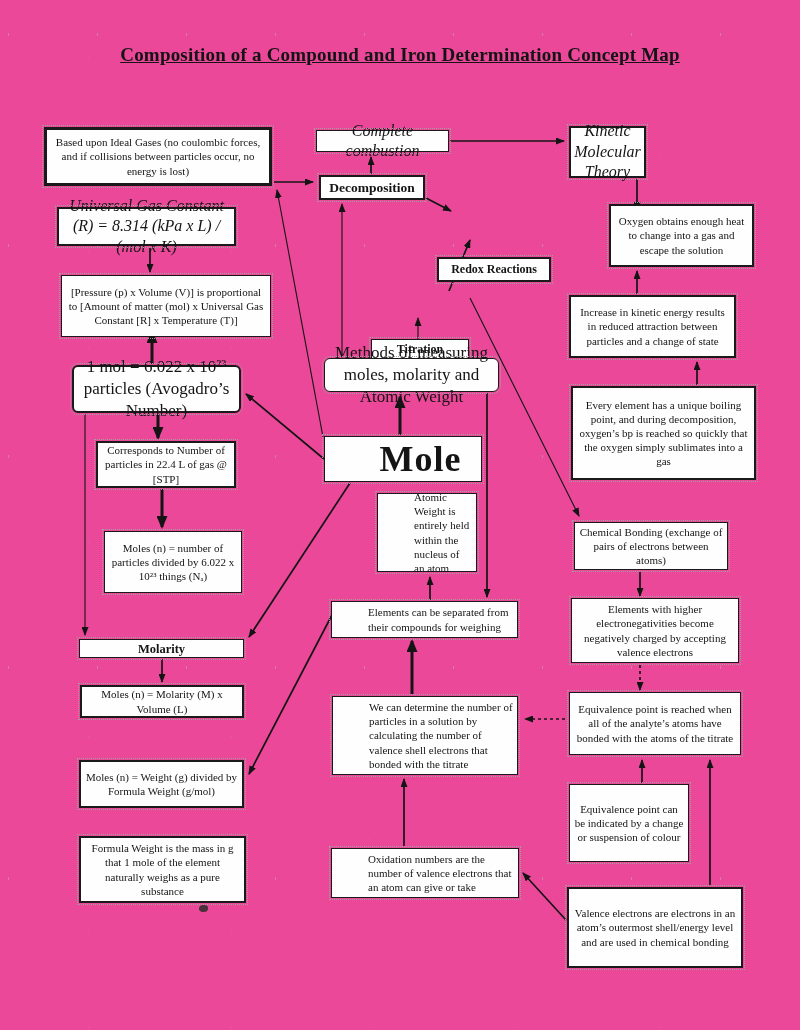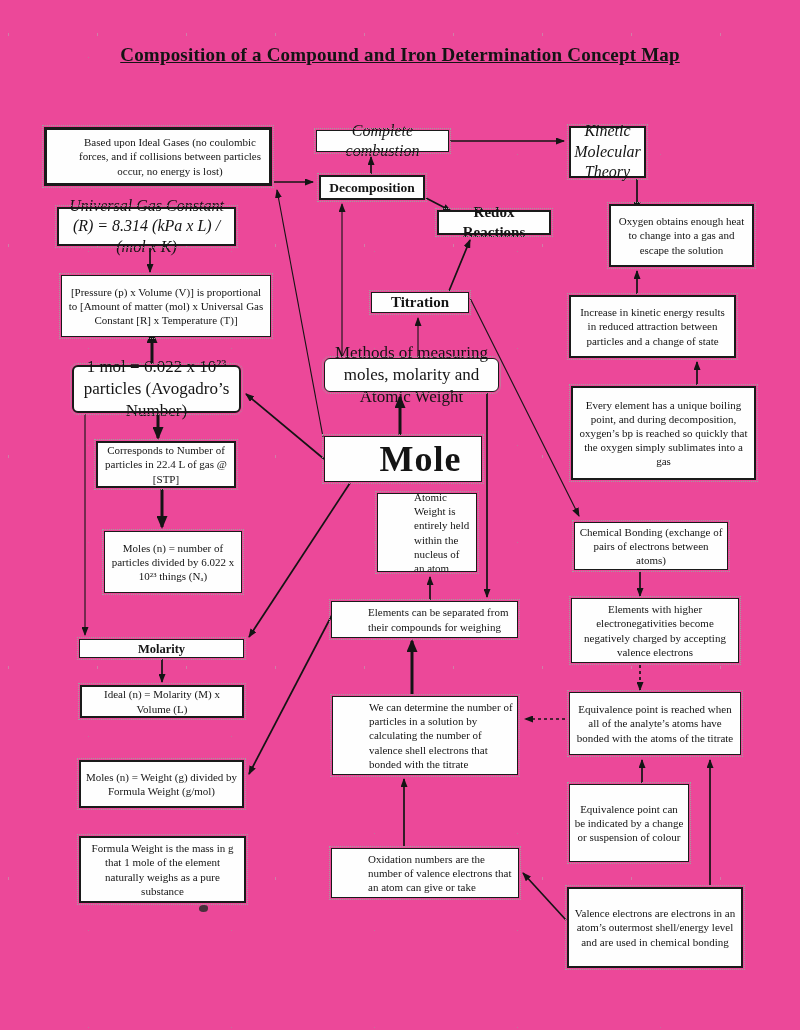--- a/index.html
+++ b/index.html
@@ -21,27 +21,27 @@
     letter-spacing:.2px;
   }
   .node{
     position:absolute;box-sizing:border-box;background:#fefefe;
     border:1.5px solid #1a1a1a;outline:1px dotted #9f9f9f;outline-offset:1px;
     display:flex;align-items:center;justify-content:center;text-align:center;
     font-size:11px;line-height:1.28;padding:2px 4px;z-index:2;
   }
   .bw2{border-width:2px;}
   .bw25{border-width:2.5px;}
-  .bw3{border-width:3px;padding-left:28px;}
+  .bw3{border-width:3px;}
   .l{justify-content:flex-start;text-align:left;padding-left:36px;}
   .bold{font-weight:bold;}
   .t115{font-size:17px;border-radius:6px;}
   .t12{font-size:16px;font-style:italic;}
   .t125{font-size:12.5px;}
-  .t13{font-size:15px;}
+  .t13{font-size:12px;margin-top:47px;}
   .t135{font-size:13.5px;}
   .mole-big{font-size:36px;font-weight:bold;letter-spacing:1px;padding-left:39px;}
   #connectors{position:absolute;left:0;top:0;z-index:1;}
   #smudge{
     position:absolute;left:199px;top:905px;width:9px;height:7px;
     background:#2c2c2c;border-radius:50% 40% 50% 45%;opacity:.85;z-index:2;
   }
 </style>
 </head>
 <body>
@@ -129,21 +129,21 @@
   <div class="node" style="left:574px;top:522px;width:154px;height:48px">Chemical Bonding (exchange of pairs of electrons between atoms)</div>
 
   <div class="node" style="left:104px;top:531px;width:138px;height:62px">Moles (n) = number of particles divided by 6.022 x 10²³ things (Nₐ)</div>
 
   <div class="node l" style="left:331px;top:601px;width:187px;height:37px">Elements can be separated from their compounds for weighing</div>
 
   <div class="node" style="left:571px;top:598px;width:168px;height:65px">Elements with higher electronegativities become negatively charged by accepting valence electrons</div>
 
   <div class="node bold t125" style="left:79px;top:639px;width:165px;height:19px">Molarity</div>
 
-  <div class="node bw2" style="left:80px;top:685px;width:164px;height:33px">Ideal (n) = Molarity (M) x Volume (L)</div>
+  <div class="node bw2" style="left:80px;top:685px;width:164px;height:33px">Moles (n) = Molarity (M) x Volume (L)</div>
 
   <div class="node l" style="left:332px;top:696px;width:186px;height:79px">We can determine the number of particles in a solution by calculating the number of valence shell electrons that bonded with the titrate</div>
 
   <div class="node" style="left:569px;top:692px;width:172px;height:63px">Equivalence point is reached when all of the analyte’s atoms have bonded with the atoms of the titrate</div>
 
   <div class="node bw2" style="left:79px;top:760px;width:165px;height:48px">Moles (n) = Weight (g) divided by Formula Weight (g/mol)</div>
 
   <div class="node" style="left:569px;top:784px;width:120px;height:78px">Equivalence point can be indicated by a change or suspension of colour</div>
 
   <div class="node bw2" style="left:79px;top:836px;width:167px;height:67px">Formula Weight is the mass in g that 1 mole of the element naturally weighs as a pure substance</div>

